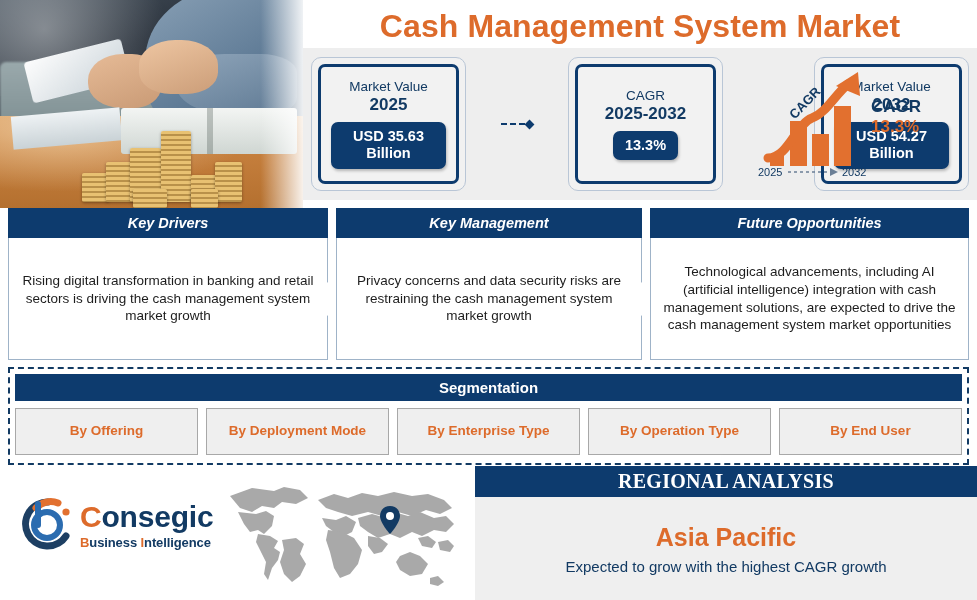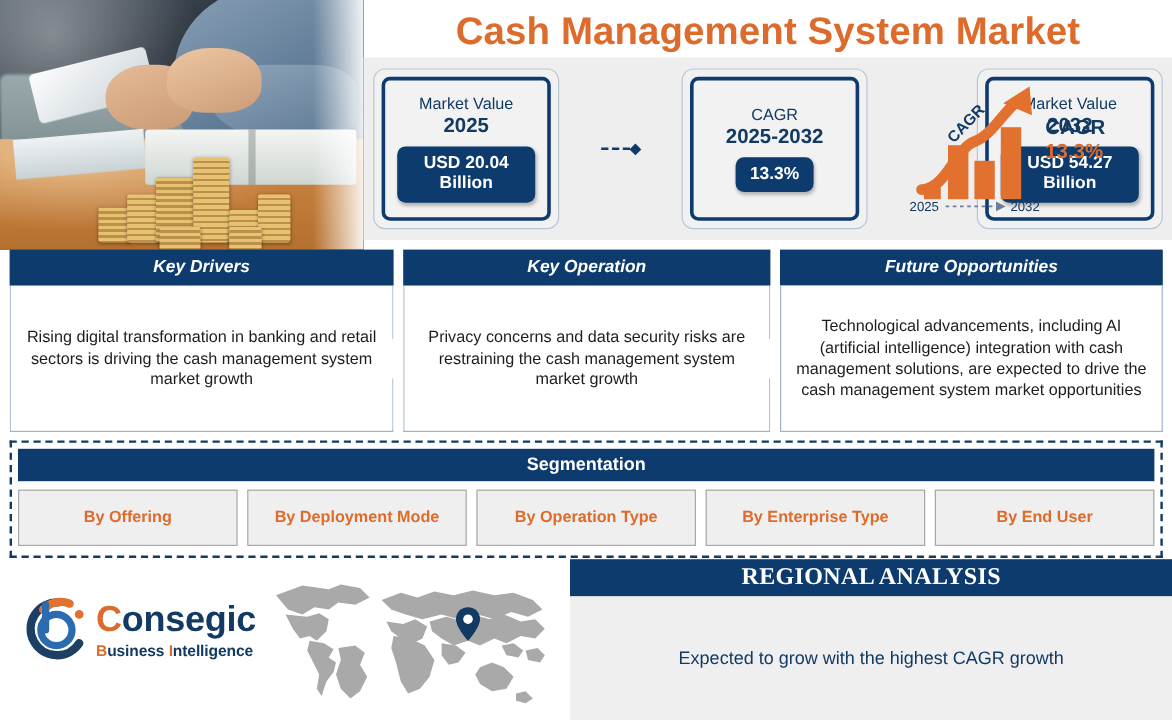--- a/index.html
+++ b/index.html
@@ -196,21 +196,21 @@
   <div class="title">Cash Management System Market</div>
 
   <div class="kpi-strip">
 
     <div class="kpi-frame kpi-1">
       <div class="kpi-box">
         <div class="kpi-label">
           <span>Market Value</span>
           <span class="big">2025</span>
         </div>
-        <div class="kpi-pill">USD 20.04 Billion</div>
+        <div class="kpi-pill">USD 35.63 Billion</div>
       </div>
     </div>
 
     <div class="dash-connector">
       <span class="dline"></span>
       <span class="dot"></span>
     </div>
 
     <div class="kpi-frame kpi-2">
       <div class="kpi-box">
@@ -262,36 +262,36 @@
       </div>
     </div>
   </div>
 
   <div class="panels">
     <div class="panel p1">
       <div class="panel-head">Key Drivers</div>
       <div class="panel-body">Rising digital transformation in banking and retail sectors is driving the cash management system market growth</div>
     </div>
     <div class="panel p2">
-      <div class="panel-head">Key Operation</div>
+      <div class="panel-head">Key Management</div>
       <div class="panel-body">Privacy concerns and data security risks are restraining the cash management system market growth</div>
     </div>
     <div class="panel p3">
       <div class="panel-head">Future Opportunities</div>
       <div class="panel-body">Technological advancements, including AI (artificial intelligence) integration with cash management solutions, are expected to drive the cash management system market opportunities</div>
     </div>
   </div>
 
   <div class="segmentation">
     <div class="seg-head">Segmentation</div>
     <div class="seg-row">
       <div class="seg-cell">By Offering</div>
       <div class="seg-cell">By Deployment Mode</div>
+      <div class="seg-cell">By Enterprise Type</div>
       <div class="seg-cell">By Operation Type</div>
-      <div class="seg-cell">By Enterprise Type</div>
       <div class="seg-cell">By End User</div>
     </div>
   </div>
 
   <div class="bottom">
 
     <div class="logo">
       <svg width="58" height="62" viewBox="0 0 58 62">
         <path d="M30 10 A22 22 0 1 0 48 44" stroke="#1d3f63" stroke-width="7" fill="none" stroke-linecap="round"></path>
         <path d="M18 16 A20 20 0 0 1 40 11" stroke="#e2702f" stroke-width="7" fill="none" stroke-linecap="round"></path>
@@ -327,18 +327,19 @@
       </g>
       <g>
         <path d="M168 28 C174 28 178 32.5 178 38 C178 45 168 56 168 56 C168 56 158 45 158 38 C158 32.5 162 28 168 28 Z" fill="#123a63"></path>
         <circle cx="168" cy="38" r="4" fill="#ffffff"></circle>
       </g>
     </svg>
 
     <div class="regional">
       <div class="reg-head">REGIONAL ANALYSIS</div>
       <div class="reg-body">
+        <div class="reg-region">Asia Pacific</div>
         <div class="reg-note">Expected to grow with the highest CAGR growth</div>
       </div>
     </div>
   </div>
 
 </div>
 
 </body></html>

